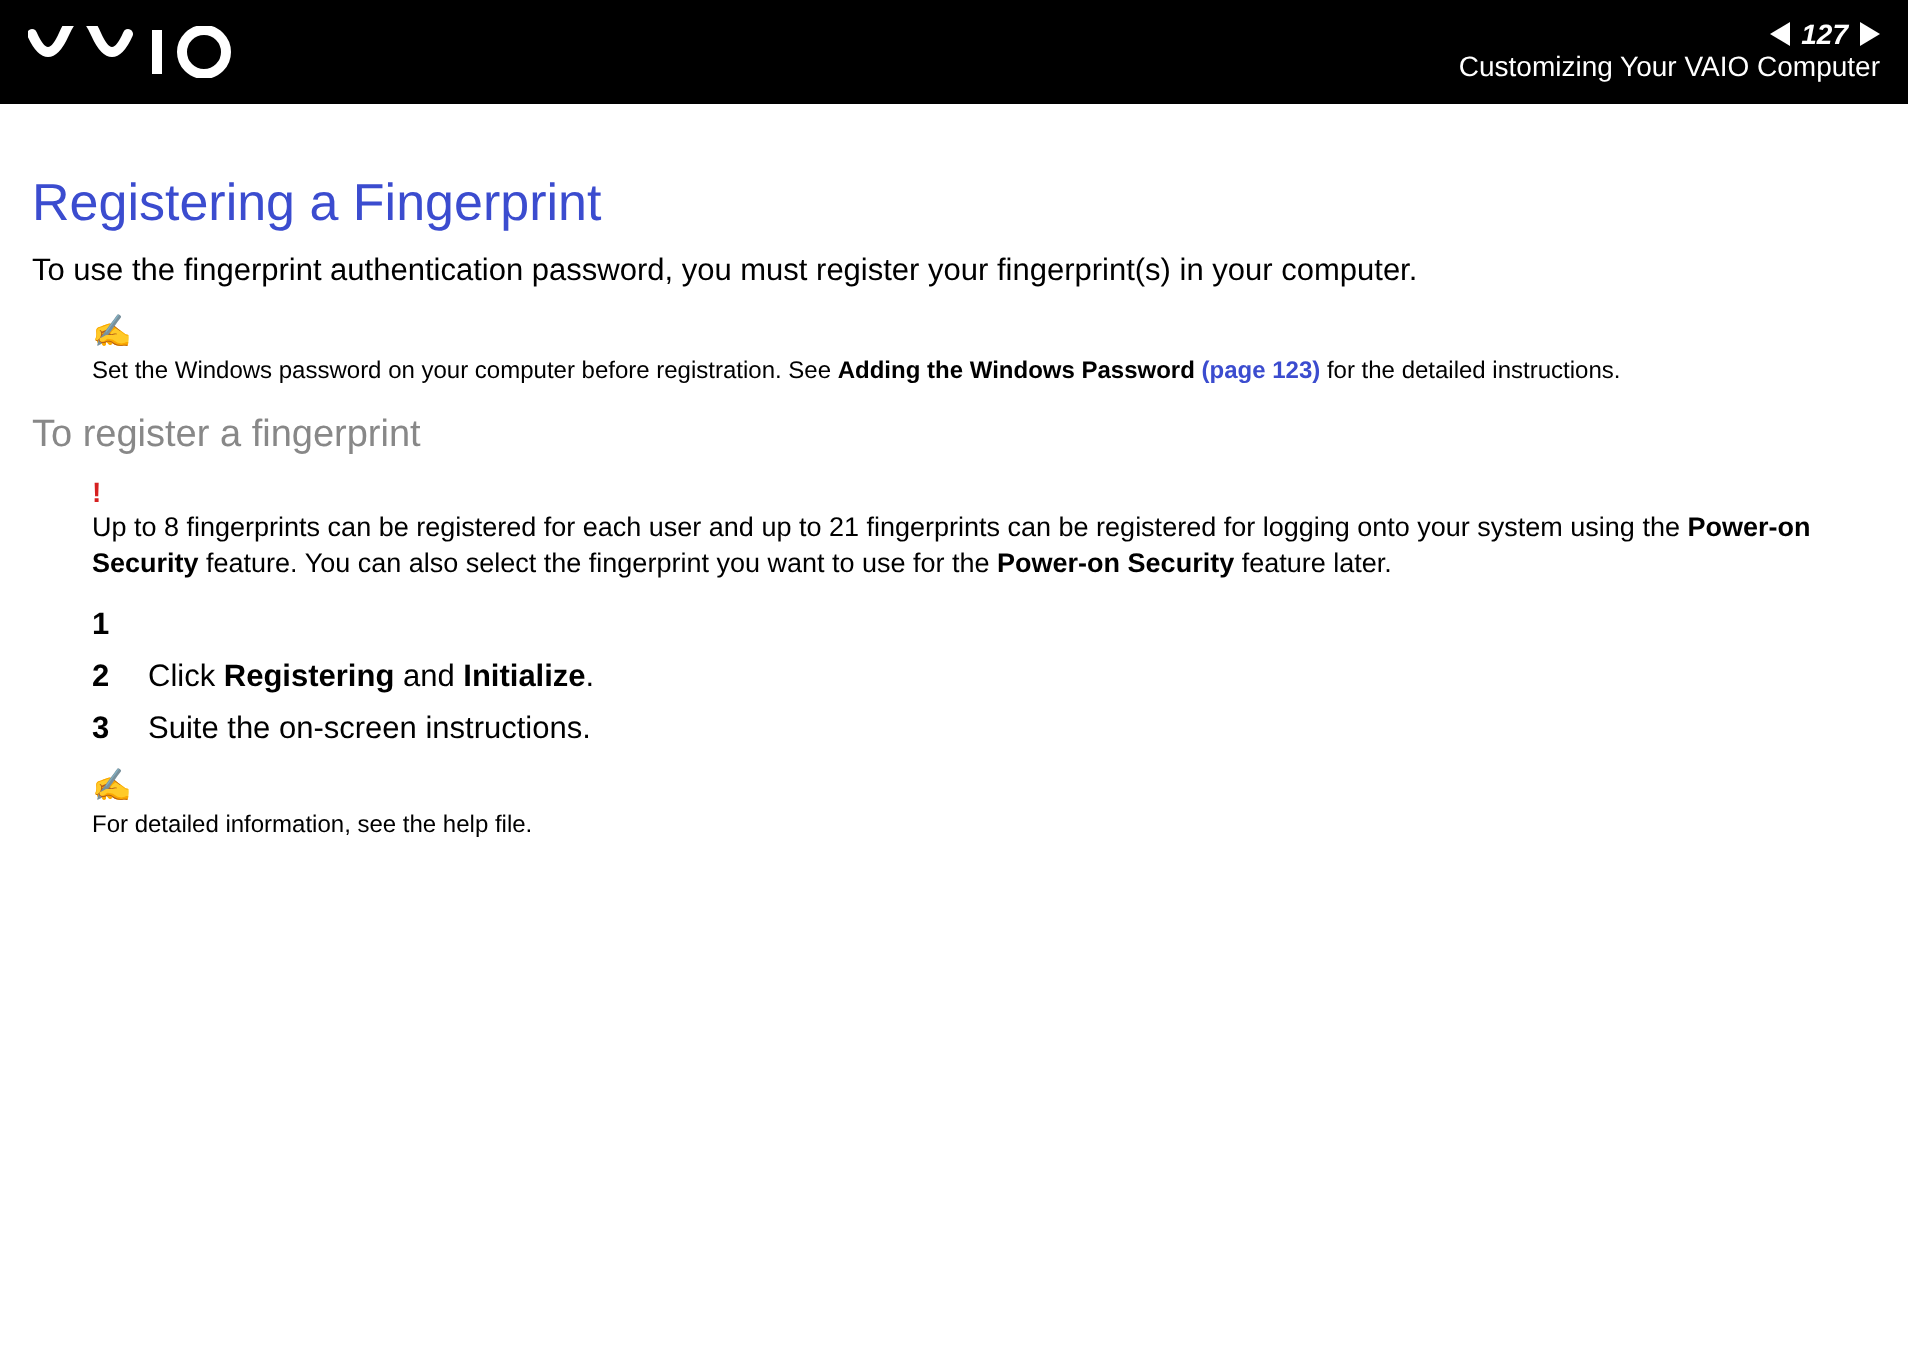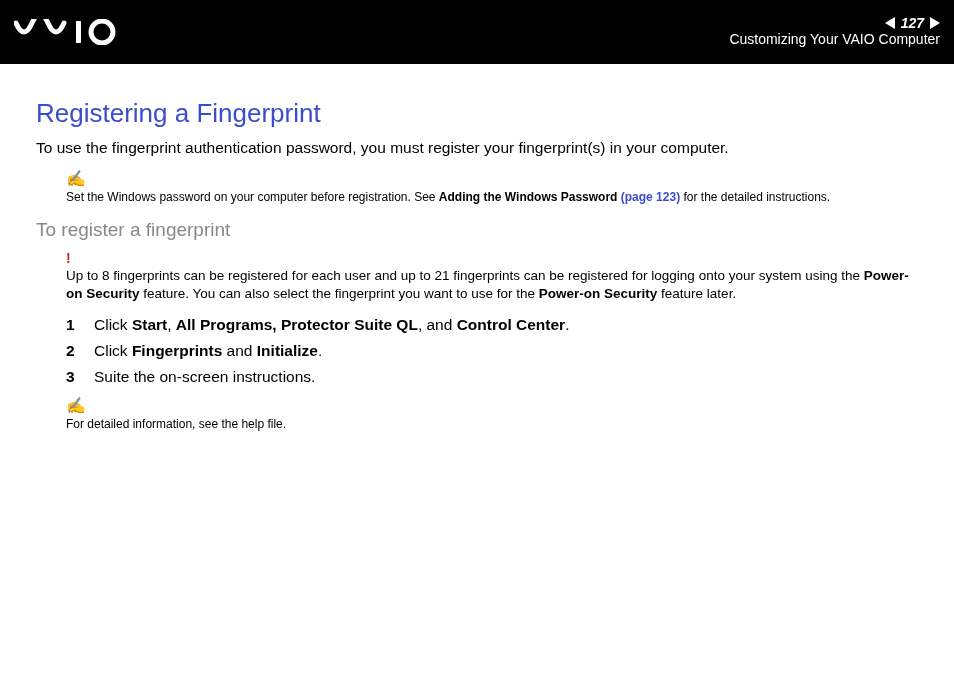--- a/index.html
+++ b/index.html
@@ -5,21 +5,21 @@
     * { margin: 0; padding: 0; box-sizing: border-box; }
     body {
       width: 954px;
       height: 674px;
       font-family: Arial, Helvetica, sans-serif;
       background: #fff;
       overflow: hidden;
     }
     .header {
       background: #000;
-      height: 64px;
+      height: 52px;
       position: relative;
       display: flex;
       align-items: center;
       justify-content: space-between;
       padding: 0 14px;
     }
     .logo {
       display: flex;
       align-items: center;
       gap: 2px;
@@ -47,21 +47,21 @@
       cursor: pointer;
     }
     .arrow-left { border-right: 10px solid #fff; }
     .arrow-right { border-left: 10px solid #fff; }
     .section-title-hdr {
       font-weight: normal;
       font-size: 14px;
       line-height: 1.1;
     }
     .content {
-      padding: 34px 40px 0 36px;
+      padding: 34px 40px 0 16px;
     }
     h1.title {
       color: #3b4ccf;
       font-weight: normal;
       font-size: 26px;
       margin-bottom: 10px;
     }
     .intro {
       font-size: 15.5px;
       margin-bottom: 14px;
@@ -164,25 +164,24 @@
   <div class="warning-row">
     <span class="warn-mark">!</span>
     <p class="warn-text">
       <span>Up to 8 fingerprints can be registered for each user and up to 21 fingerprints can be registered for logging onto your system using the </span><b>Power-on Security</b><span> feature. You can also select the fingerprint you want to use for the </span><b>Power-on Security</b><span> feature later.</span>
     </p>
   </div>
 
   <div class="steps">
     <div class="step">
       <span class="step-num">1</span>
-      <span><span>Click </span><b>Start</b><span>, </span><b>All Programs, Protector Suite QL</b><span>, and </span><b>Control Center</b><span>.</span></span>
     </div>
     <div class="step">
       <span class="step-num">2</span>
-      <span><span>Click </span><b>Fingerprints</b><span> and </span><b>Initialize</b><span>.</span></span>
+      <span><span>Click </span><b>Registering</b><span> and </span><b>Initialize</b><span>.</span></span>
     </div>
     <div class="step">
       <span class="step-num">3</span>
       <span>Suite the on-screen instructions.</span>
     </div>
   </div>
 
   <div class="note2-row">
     <span class="pencil-icon">✍</span>
     <p class="note-text">For detailed information, see the help file.</p>

